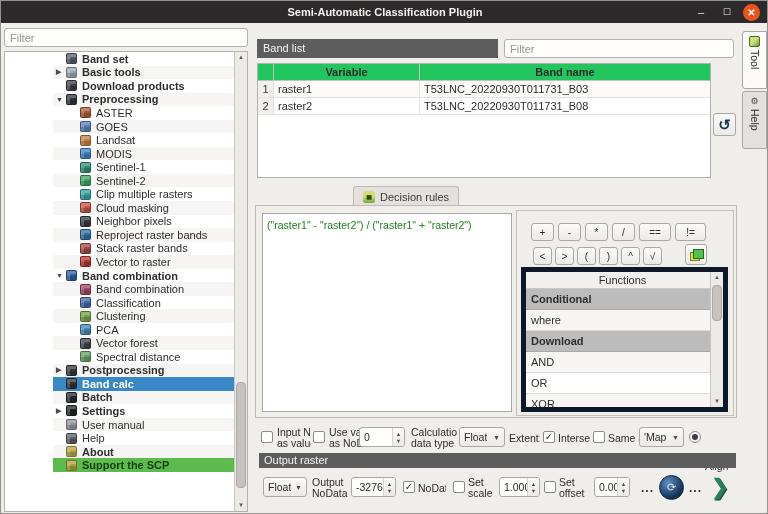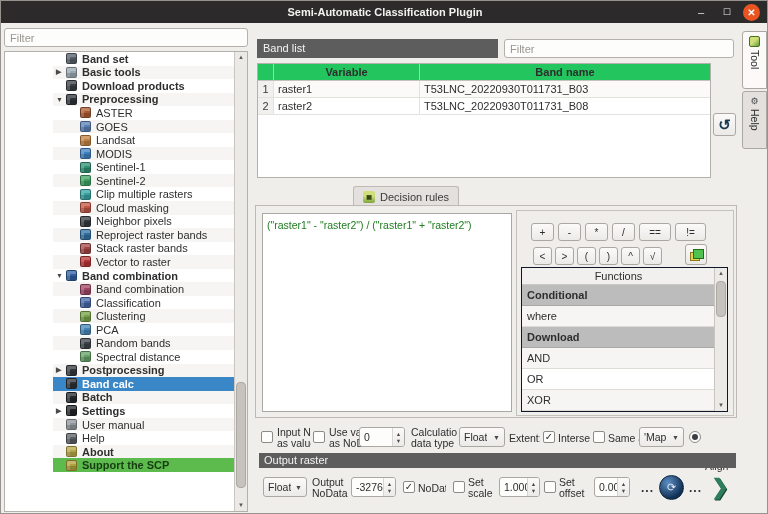--- a/index.html
+++ b/index.html
@@ -92,21 +92,21 @@
     border-radius:3px; font-size:10px; color:#2e2e2e; display:flex; align-items:center;
     justify-content:center; cursor:pointer; }
   .layers-btn { position:absolute; left:168px; top:33px; width:22px; height:21px;
     background:linear-gradient(#fbfaf9,#eceae7); border:1px solid #aba7a3; border-radius:3px;
     cursor:pointer; }
   .layers-btn .sq1 { position:absolute; left:4px; top:7px; width:10px; height:9px;
     background:#e8d44a; border:1px solid #8a7c20; }
   .layers-btn .sq2 { position:absolute; left:7px; top:4px; width:11px; height:10px;
     background:#4fc24f; border:1px solid #1d6e1d; }
   .fn-table { position:absolute; left:4px; top:56px; width:207px; height:145px;
-    background:#fff; border:1px solid #0f172a; overflow:hidden; }
+    background:#fff; border:5px solid #0f172a; overflow:hidden; }
   .fn-head { height:17px; background:#f1f0ee; border-bottom:1px solid #ccc8c4;
     text-align:center; line-height:17px; width:193px; }
   .fn-rows { position:absolute; left:0; top:17px; width:193px; bottom:0; }
   .fn-row { height:21px; line-height:21px; padding-left:5px; border-bottom:1px solid #dedbd7;
     background:#fff; cursor:pointer; }
   .fn-rows .fn-row:nth-child(even) { background:#f6f5f3; }
   .fn-row.cat { background:#bcbcbc !important; font-weight:bold; border-bottom:1px solid #a8a8a8; }
   .fn-scroll { left:auto; right:0; width:13px; height:100%; }
   
   .cb { position:absolute; width:12px; height:12px; background:#fdfdfc;
@@ -269,21 +269,21 @@
           <span>Clustering</span>
         </div>
         <div class="tree-row lvl1">
           <span class="arrow"></span>
           <span class="tree-icon" style="background: rgb(69, 133, 181);"></span>
           <span>PCA</span>
         </div>
         <div class="tree-row lvl1">
           <span class="arrow"></span>
           <span class="tree-icon" style="background: rgb(61, 66, 72);"></span>
-          <span>Random bands</span>
+          <span>Vector forest</span>
         </div>
         <div class="tree-row lvl1">
           <span class="arrow"></span>
           <span class="tree-icon" style="background: rgb(101, 160, 101);"></span>
           <span>Spectral distance</span>
         </div>
         <div class="tree-row b">
           <span class="arrow">▶</span>
           <span class="tree-icon" style="background: rgb(51, 55, 59);"></span>
           <span>Postprocessing</span>

